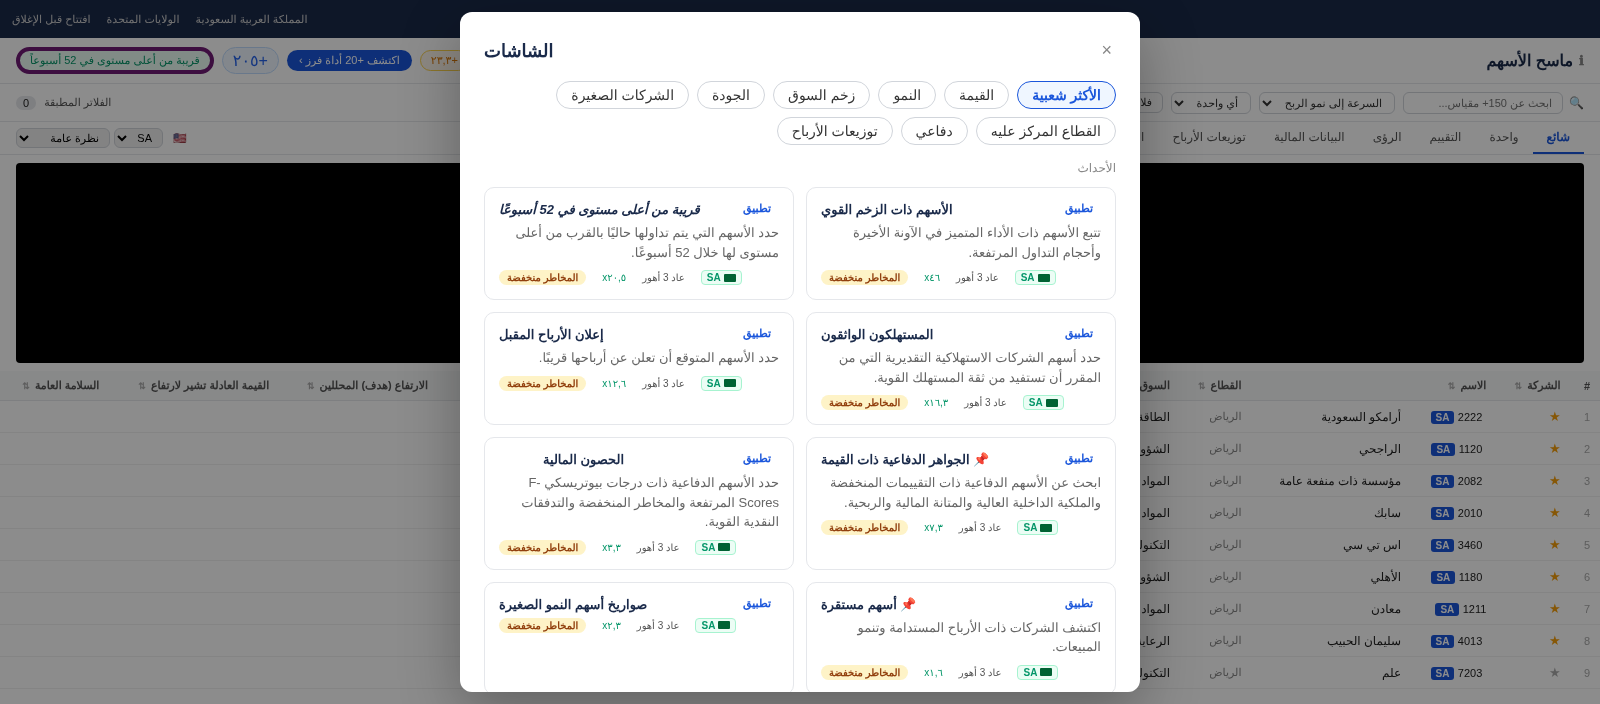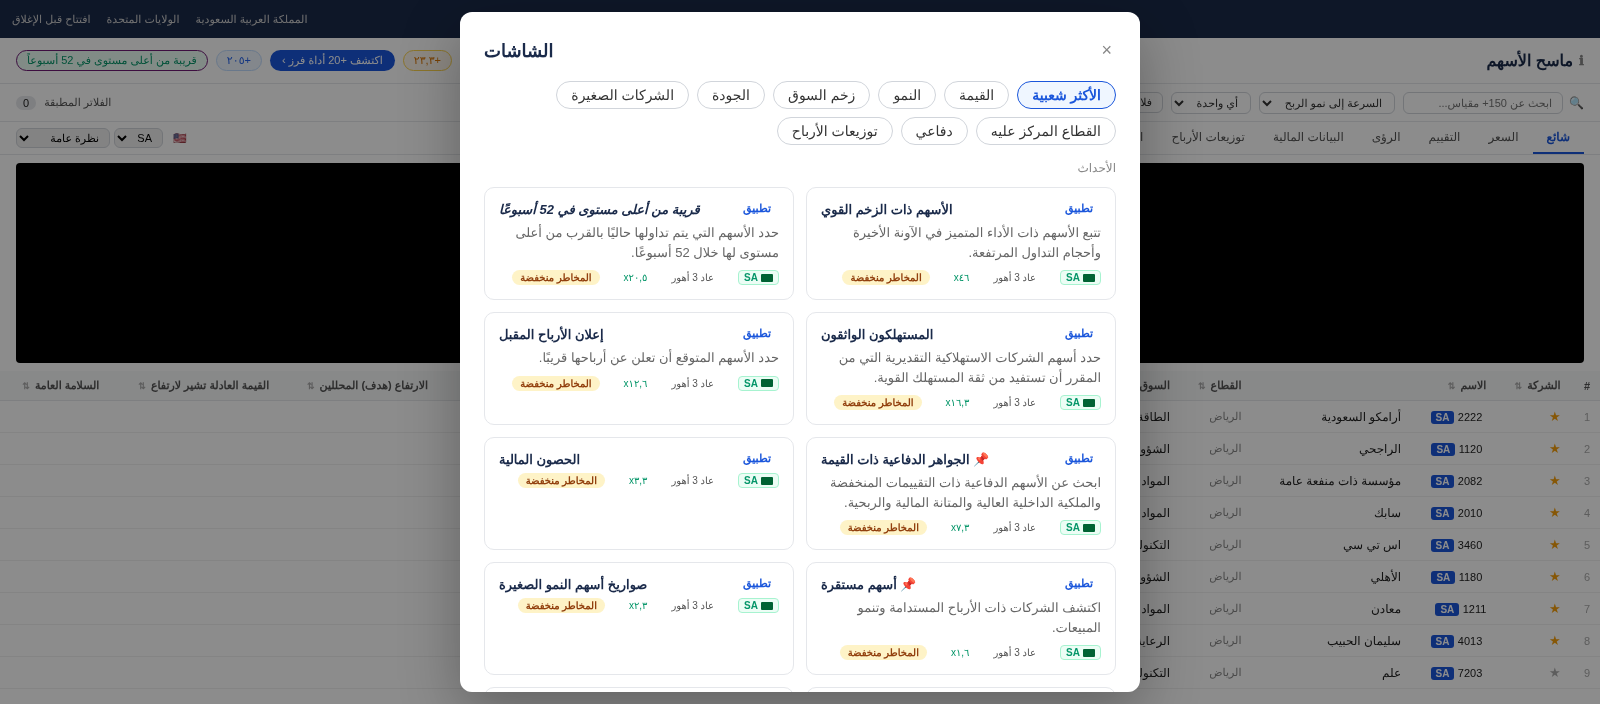--- a/index.html
+++ b/index.html
@@ -95,40 +95,40 @@
       cursor: pointer;
     }
     .found-text {
       font-size: 12px;
       color: #555;
       margin-right: 8px;
     }
     .tag-green {
       background: #ecfdf5;
       color: #059669;
-      border: 1px solid #701a75;
+      border: 4px solid #701a75;
       border-radius: 20px;
       padding: 3px 10px;
       font-size: 11px;
     }
     .tag-orange {
       background: #fff7ed;
       color: #d97706;
       border: 1px solid #fcd34d;
       border-radius: 20px;
       padding: 3px 10px;
       font-size: 11px;
     }
     .tag-blue {
       background: #eff6ff;
       color: #2563eb;
       border: 1px solid #bfdbfe;
       border-radius: 20px;
       padding: 3px 10px;
-      font-size: 11px;
+      font-size: 16px;
     }
     .discover-btn {
       background: #1a56db;
       color: #fff;
       border: none;
       border-radius: 20px;
       padding: 4px 12px;
       font-size: 11px;
       cursor: pointer;
       display: flex;
@@ -386,23 +386,22 @@
     }
     .card-desc {
       font-size: 13px;
       color: #666;
       line-height: 1.5;
       margin-bottom: 8px;
     }
     .card-footer {
       display: flex;
       align-items: center;
-      gap: 24px;
+      gap: 16px;
       flex-direction: row-reverse;
-      justify-content: flex-end;
     }
     .card-meta {
       font-size: 10px;
       color: #555;
     }
     .card-meta-green {
       color: #059669;
       font-size: 10px;
     }
     .risk-badge {
@@ -482,21 +481,21 @@
       <span>∨</span>
     </button>
     <button class="download-btn">⬇</button>
     <div style="flex:1"></div>
     <span style="font-size:11px;color:#555;">الفلاتر المطبقة</span>
     <span style="background:#e5e7eb;border-radius:10px;padding:1px 7px;font-size:11px;">0</span>
   </div>
 
   <div class="table-tabs">
     <div class="table-tab active">شائع</div>
-    <div class="table-tab">السعر</div>
+    <div class="table-tab">واحدة</div>
     <div class="table-tab">التقييم</div>
     <div class="table-tab">الرؤى</div>
     <div class="table-tab">البيانات المالية</div>
     <div class="table-tab">توزيعات الأرباح</div>
     <div class="table-tab">النمو</div>
     <div style="flex:1;"></div>
 
     <span style="font-size:11px;color:#aaa;margin-left:6px;">🇺🇸</span>
     <select class="tab-select">
       <option>SA</option>
@@ -833,25 +832,26 @@
       <span class="card-meta">عاد 3 أهور</span>
       <span class="badge-flag">
         <span style="display:inline-block;width:12px;height:8px;background:#006233;border-radius:1px;"></span>
         SA
       </span>
     </div>
   </div>
         <div class="screener-card">
     <div class="card-header">
       <span class="card-apply">تطبيق</span>
-      <div style="display:flex;align-items:center;gap:4px;">
+      <div style="display:flex;align-items:center;gap:4px;margin-left:44px;">
 
         <span class="card-title">الحصون المالية</span>
       </div>
     </div>
+    <div class="card-desc">حدد الأسهم الدفاعية ذات درجات بيوتريسكي F-Scores المرتفعة والمخاطر المنخفضة والتدفقات النقدية القوية.</div>
     <div class="card-footer">
       <span class="risk-badge">المخاطر منخفضة</span>
       <span class="card-meta-green">x٣,٣</span>
       <span class="card-meta">عاد 3 أهور</span>
       <span class="badge-flag">
         <span style="display:inline-block;width:12px;height:8px;background:#006233;border-radius:1px;"></span>
         SA
       </span>
     </div>
   </div>

